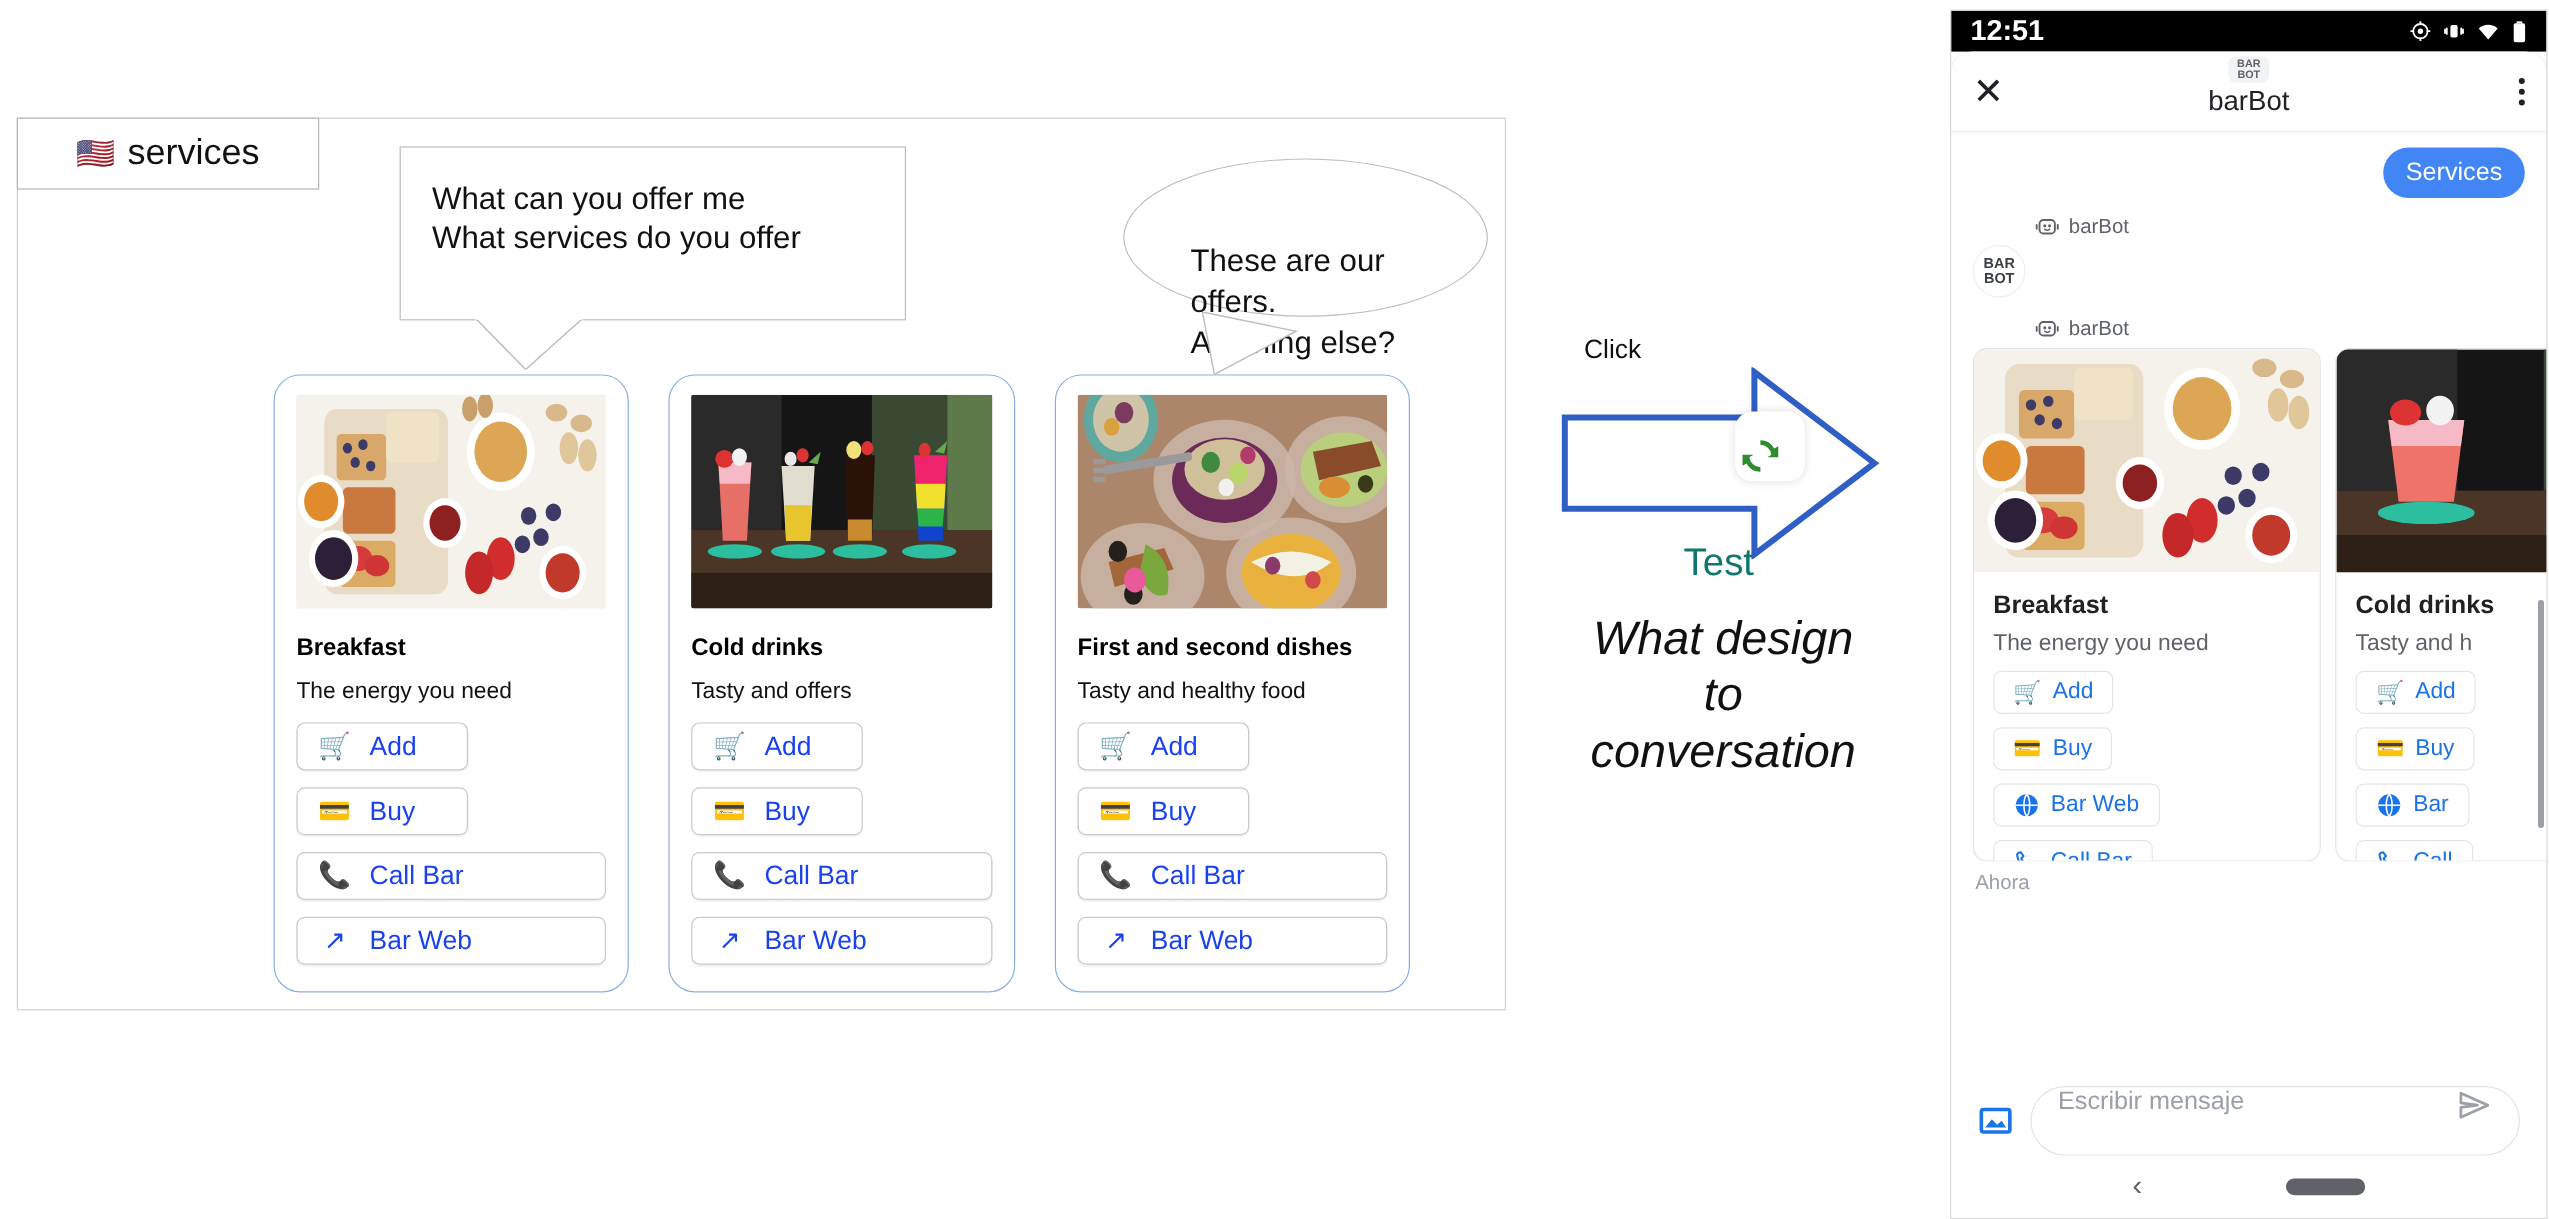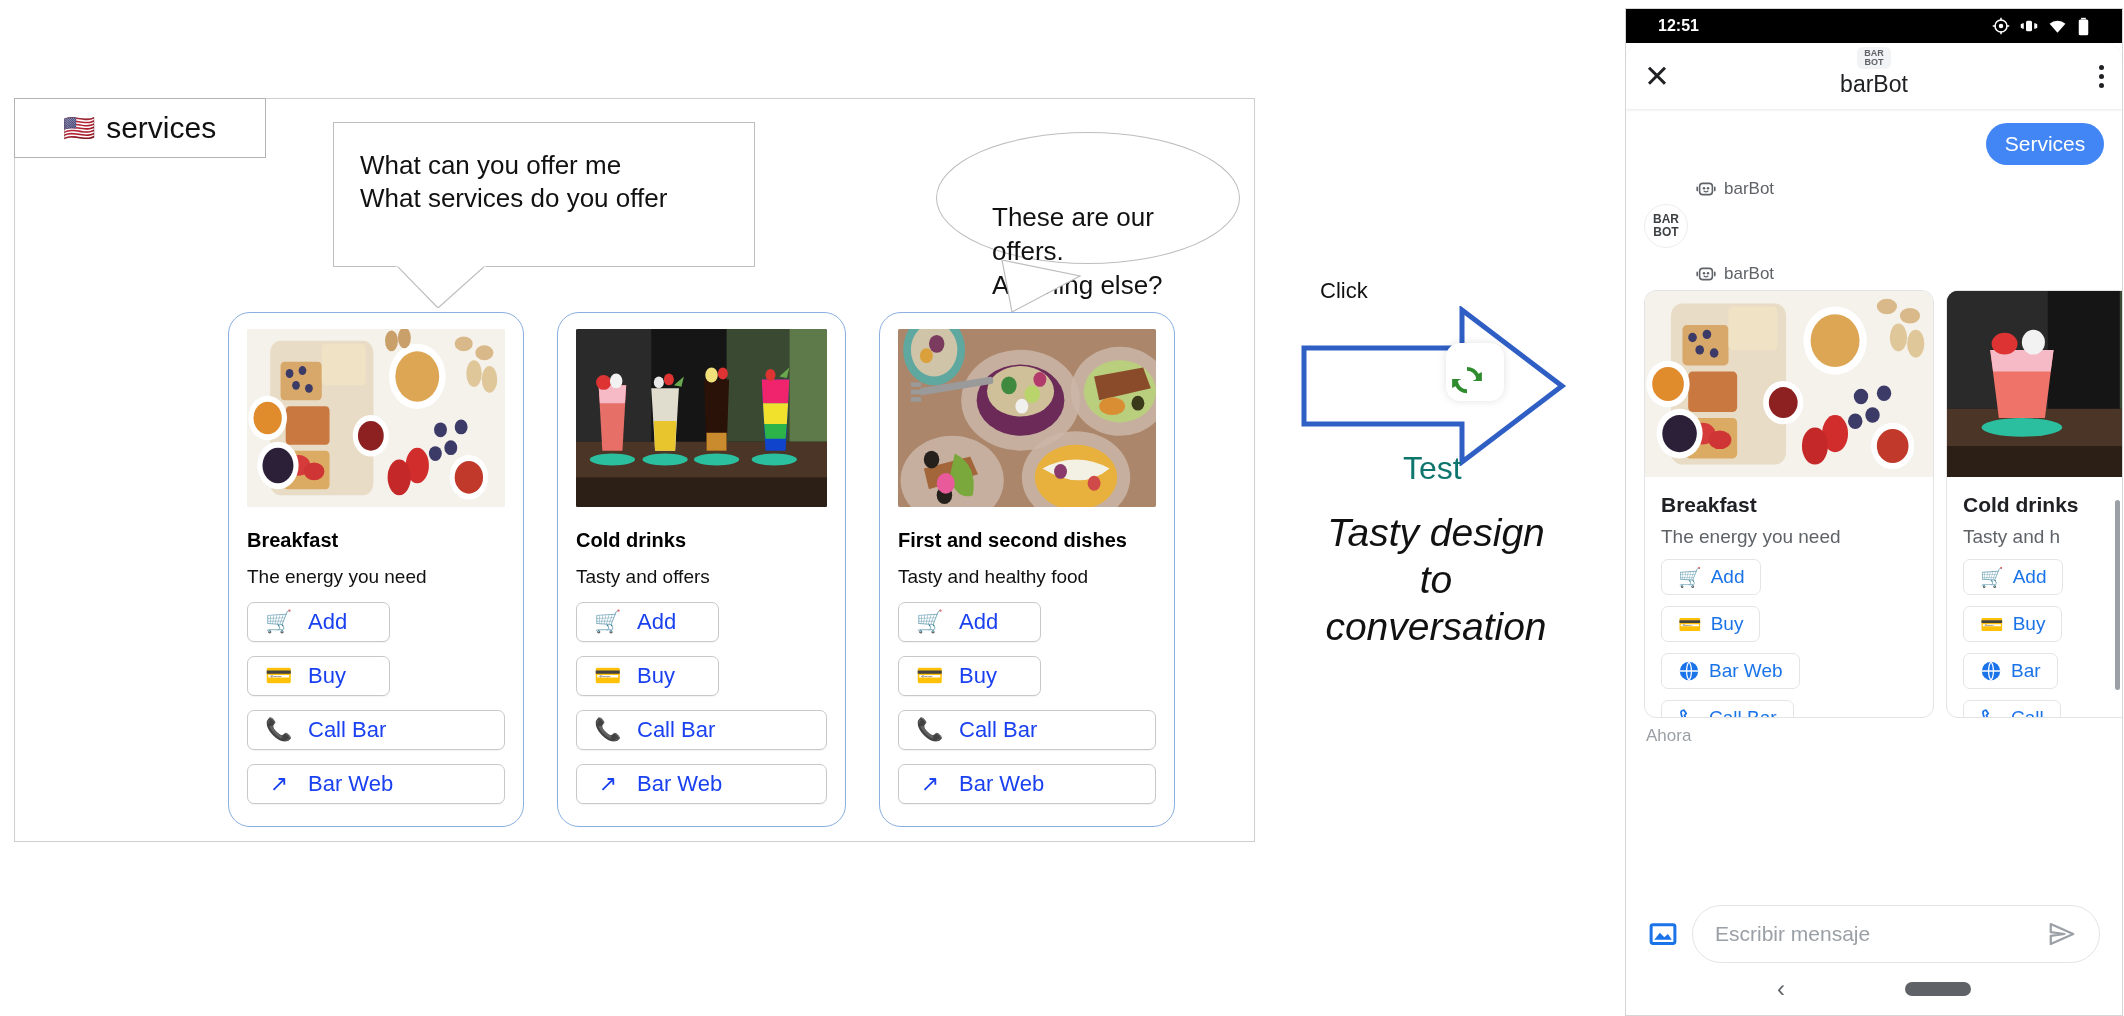--- a/index.html
+++ b/index.html
@@ -165,22 +165,22 @@
     position: absolute;
     left: 1625px; top: 8px;
     width: 498px; height: 1008px;
     background: #fff;
     border: 1px solid #d6d6d6;
     overflow: hidden;
   }
   #status-bar {
     height: 34px; background: #000; color: #fff;
     display: flex; align-items: center;
-    padding: 0 32px;
-    font-size: 16px; font-weight: bold;
+    padding: 0 16px;
+    font-size: 24px; font-weight: bold;
   }
   #status-bar .spacer { flex: 1; }
   #status-bar .sicons { display:flex; align-items:center; gap: 10px; }
 
   #ghost-text {
     position: absolute;
     left: 30px; top: 36px;
     width: 420px;
     font-size: 25px; line-height: 1.30;
     color: #dddddd;
@@ -294,21 +294,21 @@
   #ahora { margin: 8px 0 0 20px; font-size: 17px; color: #9aa0a6; }
 
   #composer {
     position: absolute; left: 0; right: 0; bottom: 52px;
     display: flex; align-items: center; gap: 14px;
     padding: 0 22px;
   }
   #composer .inputwrap {
     flex: 1; height: 58px;
     border: 1px solid #e3e4e6; border-radius: 30px;
-    display:flex; align-items:center;
+    display:flex; align-items:flex-start;
     padding: 0 22px;
     font-size: 21px; color: #9aa0a6;
   }
   #composer .inputwrap .ph { flex: 1; }
 
   #navbar {
     position: absolute; left:0; right:0; bottom: 0;
     height: 52px;
     display:flex; align-items:center; justify-content:center;
     gap: 120px;
@@ -534,21 +534,21 @@
   <div id="refresh-badge">
     <svg width="42" height="42" viewBox="0 0 24 24">
       <path d="M12 4.5a7.5 7.5 0 0 1 6.6 3.96l1.9-1.1v5.2h-5.2l1.95-1.12A5.3 5.3 0 0 0 12 6.7Z" fill="#2e8b2e"></path>
       <path d="M12 19.5a7.5 7.5 0 0 1-6.6-3.96l-1.9 1.1v-5.2h5.2L6.75 12.56A5.3 5.3 0 0 0 12 17.3Z" fill="#2e8b2e"></path>
     </svg>
   </div>
   <div id="test-label">Test</div>
 </div>
 
 <div id="tagline">
-  <div>Tasty design</div>
+  <div>What design</div>
   <div>to</div>
   <div>conversation</div>
 </div>
 
 <div id="phone">
 
   <div id="status-bar">
     <span>12:51</span>
     <span class="spacer"></span>
     <span class="sicons">

